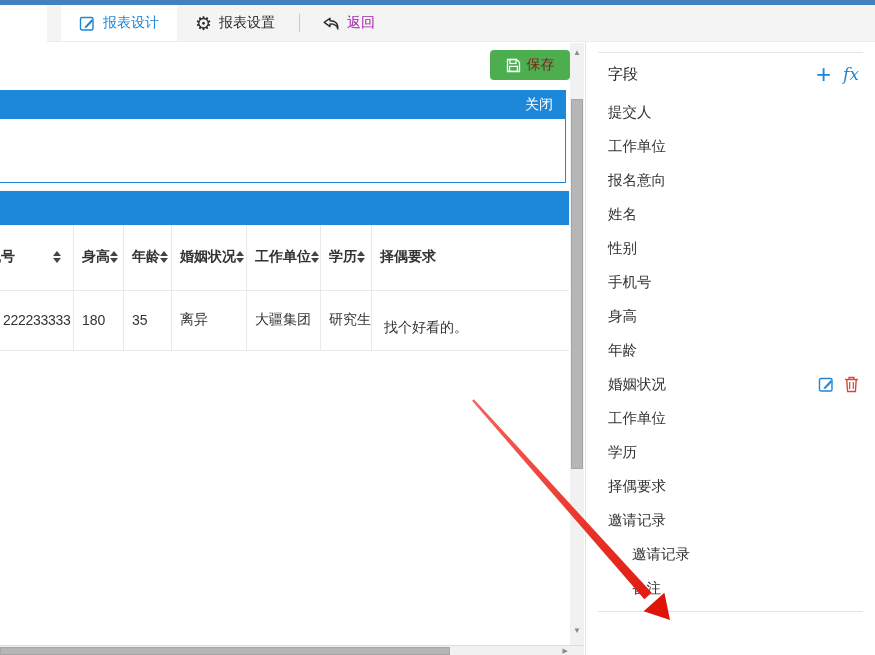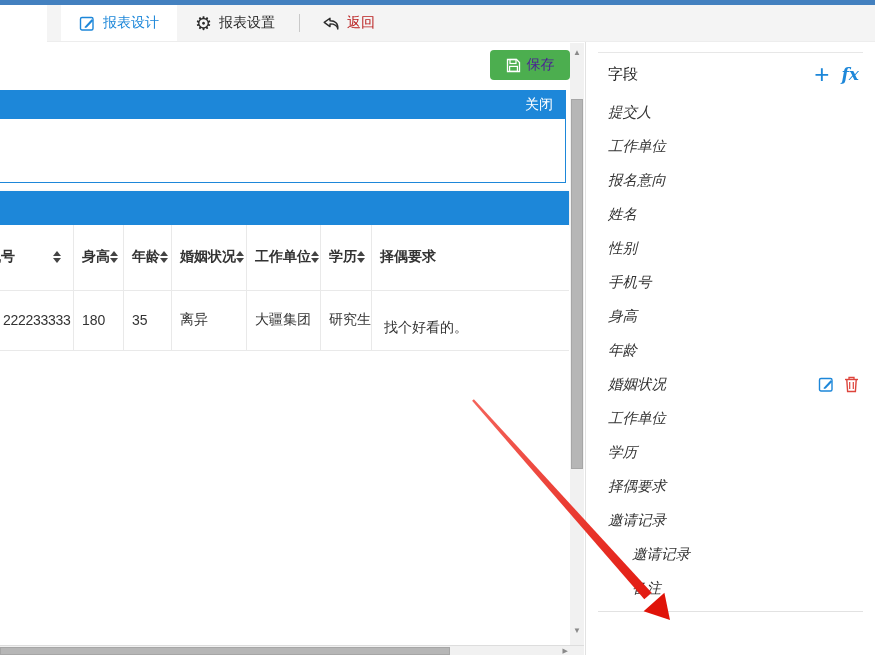--- a/index.html
+++ b/index.html
@@ -7,25 +7,25 @@
   body { font-family:"Liberation Sans","DejaVu Sans",sans-serif; color:#333; background:#fff; }
   .screen { position:relative; width:875px; height:655px; overflow:hidden; background:#fff; }
 
   
   .top-strip { position:absolute; left:0; top:0; width:875px; height:5px; background:#4380bf; }
   .toolbar { position:absolute; left:0; top:5px; width:875px; height:37px; background:#f4f4f4; display:flex; align-items:stretch; border-bottom:1px solid #ededed;margin-left:47px; }
   .tab { display:flex; align-items:center; gap:7px; padding:0 18px; font-size:14px; cursor:pointer; }
   .tab.active { background:#fff; color:#1d87d9; margin-left:14px; }
   .tab.plain { color:#2b2b2b; }
   .tb-divider { width:1px; background:#c9c9c9; margin:9px 6px; }
-  .back-btn { display:flex; align-items:center; gap:7px; padding:0 16px; font-size:14px; color:#b91c1c; cursor:pointer; }
+  .back-btn { display:flex; align-items:center; gap:7px; padding:0 16px; font-size:14px; color:#a21caf; cursor:pointer; }
 
   
   .main { position:absolute; left:0; top:42px; width:585px; height:613px; background:#fff; overflow:hidden; }
-  .save-btn { position:absolute; left:490px; top:8px; width:80px; height:30px; background:#4cae4f; border:none; border-radius:4px; color:#4c1d95; font-size:14px; display:flex; align-items:center; justify-content:center; gap:6px; cursor:pointer; font-family:Liberation Sans, sans-serif; }
+  .save-btn { position:absolute; left:490px; top:8px; width:80px; height:30px; background:#4cae4f; border:none; border-radius:4px; color:#7f1d1d; font-size:14px; display:flex; align-items:center; justify-content:center; gap:6px; cursor:pointer; font-family:Liberation Sans, sans-serif; }
 
   .dialog { position:absolute; left:-10px; top:48px; width:576px; height:93px; border:1px solid #1d87d9; background:#fff; }
   .dialog-header { height:28px; background:#1d87d9; color:#fff; font-size:14px; display:flex; align-items:center; justify-content:flex-end; padding-right:12px; }
   .dialog-close { cursor:pointer; }
   .dialog-body { height:63px; background:#fff; }
 
   .section-bar { position:absolute; left:-10px; top:149px; width:579px; height:34px; background:#1d87d9; box-shadow:0 1px 3px rgba(0,0,0,0.15); }
 
   table.grid { position:absolute; left:-36px; top:183px; width:604px; border-collapse:collapse; table-layout:fixed; background:#fff; }
   table.grid th, table.grid td { border:1px solid #e9e9e9; border-top:none; font-size:14px; color:#333; vertical-align:middle; overflow:hidden; }
@@ -53,25 +53,25 @@
 
   .v-divider { position:absolute; left:585px; top:42px; width:1px; height:613px; background:#e2e2e2; }
 
   
   .sidebar { position:absolute; left:586px; top:42px; width:289px; height:613px; background:#fff; }
   .sb-topline { margin:10px 12px 0 12px; border-top:1px solid #e7e7e7; }
   .sb-header { display:flex; align-items:center; justify-content:space-between; padding:0 16px 0 22px; height:42px; }
   .sb-title { font-size:15px; font-weight:normal; color:#1f1f1f; }
   .sb-header-icons { display:flex; align-items:center; gap:12px; }
   .icon-plus { color:#1d87d9; font-size:26px; font-weight:400; line-height:20px; cursor:pointer; }
-  .icon-fx { color:#1d87d9; font-size:17px; font-style:italic; font-weight:bold; font-family:"DejaVu Serif",serif; cursor:pointer; }
+  .icon-fx { color:#1d87d9; font-size:17px; font-style:italic; font-weight:normal; font-family:"DejaVu Serif",serif; cursor:pointer; }
   .sb-list { }
   .sb-item { height:34px; display:flex; align-items:center; padding:0 16px 0 22px; font-size:14.5px; color:#333; cursor:pointer; }
   .sb-item.indent { padding-left:46px; }
-  .sb-item .lbl { flex:1 1 auto;font-style:italic; }
+  .sb-item .lbl { flex:1 1 auto; }
   .sb-item .row-icons { display:flex; align-items:center; gap:9px; }
   .sb-divider { margin:6px 12px 0 12px; border-top:1px solid #e2e2e2; }
   .filter-btn { position:absolute; left:17px; top:580px; width:238px; height:30px; background:#fff; border:1px solid #c8c8c8; border-radius:4px; display:flex; align-items:center; justify-content:center; gap:8px; font-size:14px; color:#333; cursor:pointer; font-family:inherit; }
 
   
   .arrow-overlay { position:absolute; left:0; top:0; width:875px; height:655px; pointer-events:none; z-index:50; }
 
   svg { display:block; }
 </style>
 </head>

